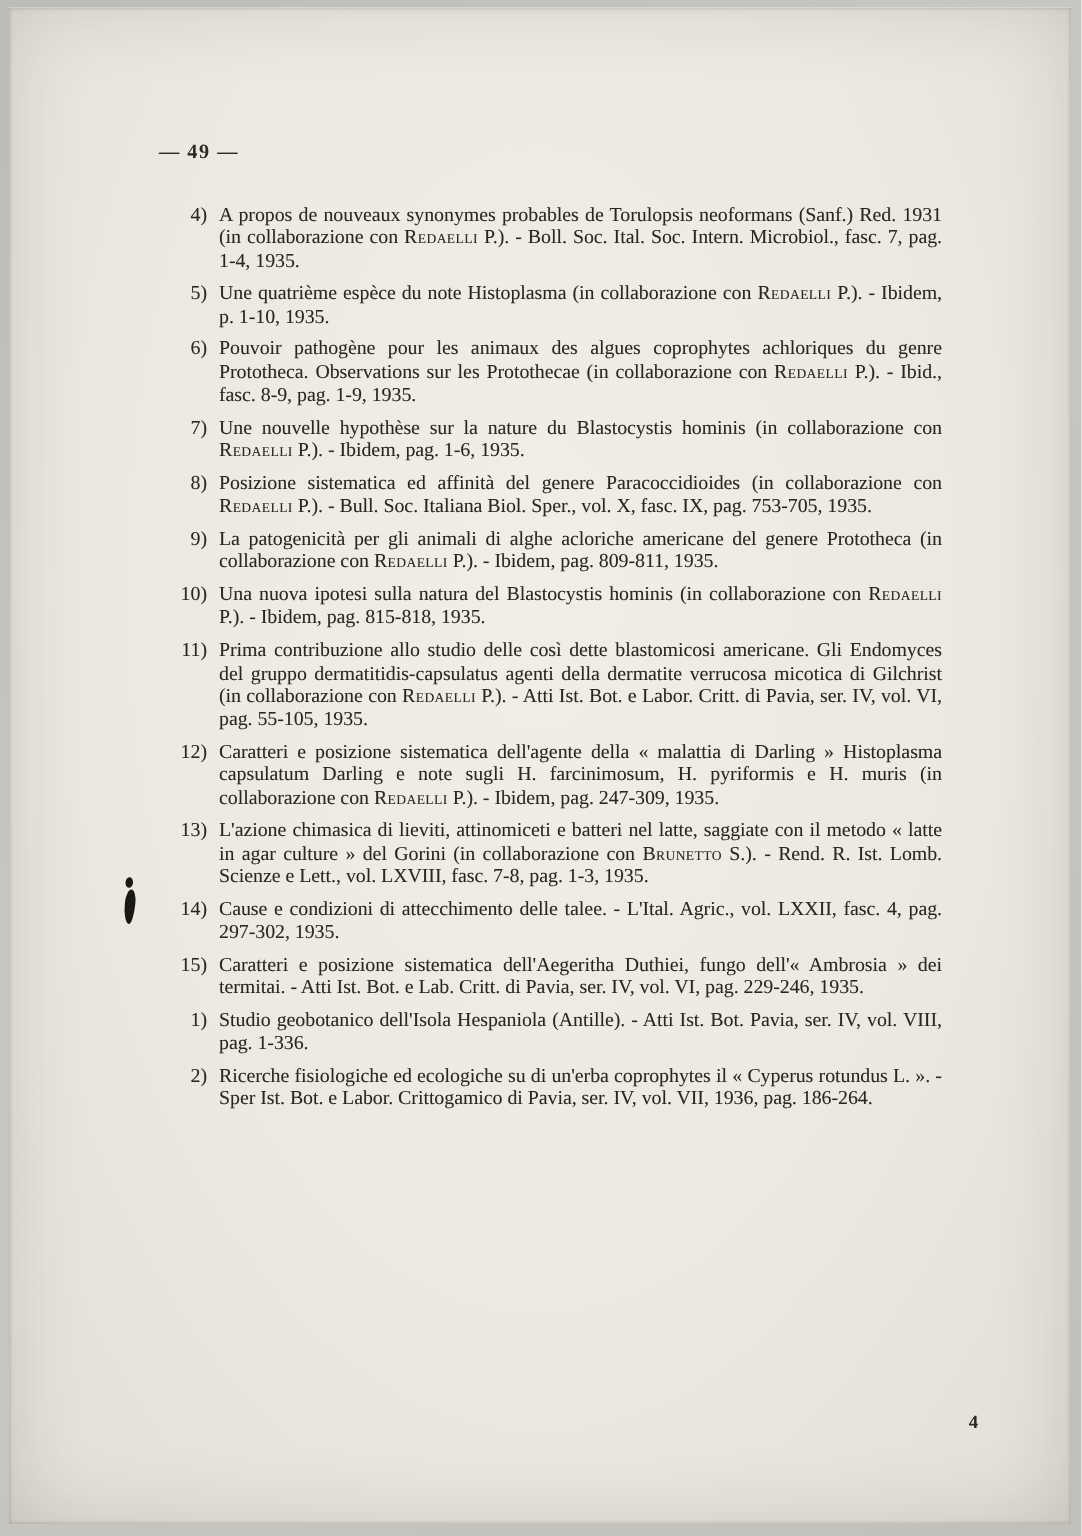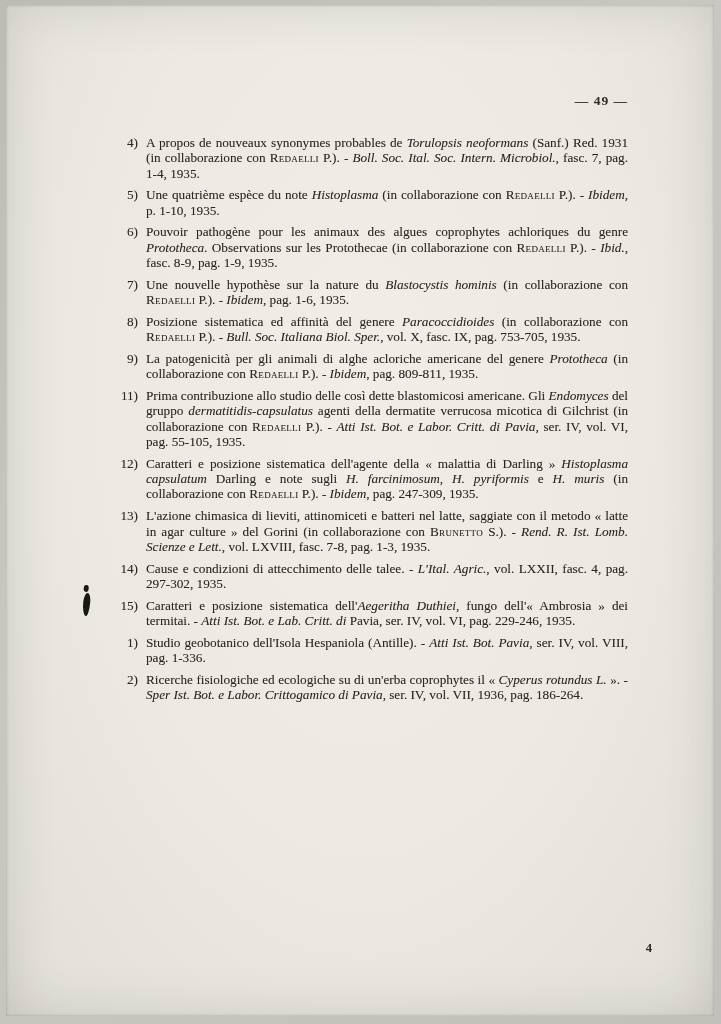--- a/index.html
+++ b/index.html
@@ -10,31 +10,31 @@
     -webkit-font-smoothing:antialiased;
   }
   .page{
     position:absolute;top:5px;left:6px;right:7px;bottom:8px;
     background:radial-gradient(ellipse at 50% 38%,#f0eee7 0%,#ebe9e2 55%,#e3e1da 90%,#dddbd4 100%);
     box-shadow:inset 0 0 50px rgba(90,85,72,.18), inset 0 0 3px rgba(70,65,58,.35);
     color:#2a2722;
   }
   .content{padding:88px 86px 0 100px;}
   .page-header{
-    text-align:right;font-size:13.5px;letter-spacing:1px;
+    text-align:left;font-size:13.5px;letter-spacing:1px;
     margin-bottom:26px;font-weight:bold;color:#2e2b26;
   }
   .entry{
     display:flex;font-size:13.2px;line-height:15.3px;
     text-align:justify;margin-bottom:6.5px;
     text-shadow:0.2px 0.2px 0 rgba(45,40,34,.25);
   }
   .num{flex:0 0 32px;text-align:right;padding-right:8px;}
   .body{flex:1;}
-  .i{font-style:italic;}
+  .i{}
   .sc{font-variant:small-caps;letter-spacing:.3px;margin-top:19px;}
   .section-heading{
     margin:22px 0 11px -18px;font-size:13.2px;font-weight:bold;
     text-shadow:0.2px 0.2px 0 rgba(45,40,34,.25);
   }
   .page-footer{
     position:absolute;right:62px;bottom:60px;
     font-size:12.5px;font-weight:bold;
   }
   .ink-blot{
@@ -73,20 +73,24 @@
         </div>
         <div class="entry">
           <span class="num">8)</span>
           <span class="body"><span>Posizione sistematica ed affinità del genere </span><span class="i">Paracoccidioides</span><span> (in collaborazione con </span><span class="sc">Redaelli</span><span> P.). - </span><span class="i">Bull. Soc. Italiana Biol. Sper.</span><span>, vol. X, fasc. IX, pag. 753-705, 1935.</span></span>
         </div>
         <div class="entry">
           <span class="num">9)</span>
           <span class="body"><span>La patogenicità per gli animali di alghe acloriche americane del genere </span><span class="i">Prototheca</span><span> (in collaborazione con </span><span class="sc">Redaelli</span><span> P.). - </span><span class="i">Ibidem</span><span>, pag. 809-811, 1935.</span></span>
         </div>
         <div class="entry">
+          <span class="num">10)</span>
+          <span class="body"><span>Una nuova ipotesi sulla natura del </span><span class="i">Blastocystis hominis</span><span> (in collaborazione con </span><span class="sc">Redaelli</span><span> P.). - </span><span class="i">Ibidem</span><span>, pag. 815-818, 1935.</span></span>
+        </div>
+        <div class="entry">
           <span class="num">11)</span>
           <span class="body"><span>Prima contribuzione allo studio delle così dette blastomicosi americane. Gli </span><span class="i">Endomyces</span><span> del gruppo </span><span class="i">dermatitidis-capsulatus</span><span> agenti della dermatite verrucosa micotica di Gilchrist (in collaborazione con </span><span class="sc">Redaelli</span><span> P.). - </span><span class="i">Atti Ist. Bot. e Labor. Critt. di Pavia</span><span>, ser. IV, vol. VI, pag. 55-105, 1935.</span></span>
         </div>
         <div class="entry">
           <span class="num">12)</span>
           <span class="body"><span>Caratteri e posizione sistematica dell'agente della « malattia di Darling » </span><span class="i">Histoplasma capsulatum</span><span> Darling e note sugli </span><span class="i">H. farcinimosum</span><span>, </span><span class="i">H. pyriformis</span><span> e </span><span class="i">H. muris</span><span> (in collaborazione con </span><span class="sc">Redaelli</span><span> P.). - </span><span class="i">Ibidem</span><span>, pag. 247-309, 1935.</span></span>
         </div>
         <div class="entry">
           <span class="num">13)</span>
           <span class="body"><span>L'azione chimasica di lieviti, attinomiceti e batteri nel latte, saggiate con il metodo « latte in agar culture » del Gorini (in collaborazione con </span><span class="sc">Brunetto</span><span> S.). - </span><span class="i">Rend. R. Ist. Lomb. Scienze e Lett.</span><span>, vol. LXVIII, fasc. 7-8, pag. 1-3, 1935.</span></span>

